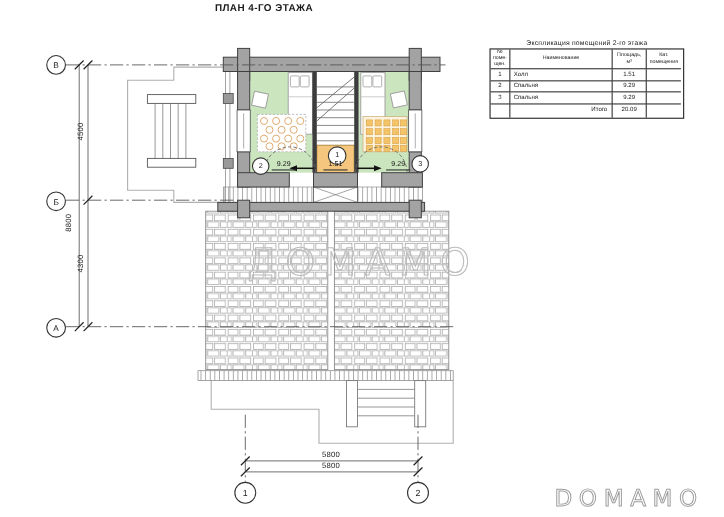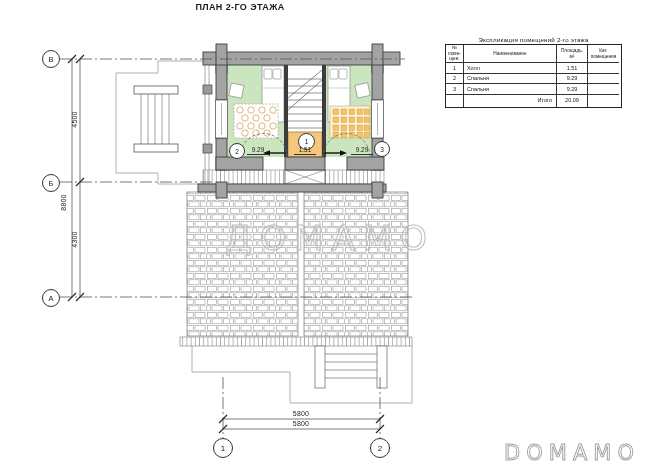--- a/index.html
+++ b/index.html
@@ -212,21 +212,21 @@
           <path d="M376,423 L384,415"></path>
         <path d="M219,433 L227,425"></path>
           <path d="M376,433 L384,425"></path>
       </g>
     </g>
 
     <text x="330" y="250" text-anchor="middle" font-family="DejaVu Sans, sans-serif" font-size="34" letter-spacing="8" fill="none" stroke="#bcbcbc" stroke-width="1">ДОМАМО</text>
     <text x="572" y="460" text-anchor="middle" font-family="DejaVu Sans, sans-serif" font-size="21" letter-spacing="6" fill="none" stroke="#9e9e9e" stroke-width="0.9">DOMAMO</text>
   </svg>
 
-  <div class="abs page-title">ПЛАН 2-ГО ЭТАЖА</div>
+  <div class="abs page-title">ПЛАН 4-ГО ЭТАЖА</div>
 
   <div class="abs expl">
     <div class="expl-title">Экспликация помещений 2-го этажа</div>
     <div class="etable">
       <div class="erow ehead">
         <div class="ecell">№
 поме-
 щен.</div>
         <div class="ecell">Наименование</div>
         <div class="ecell">Площадь,

